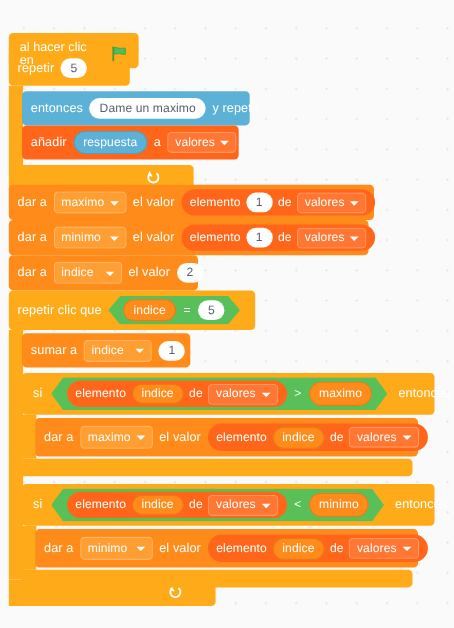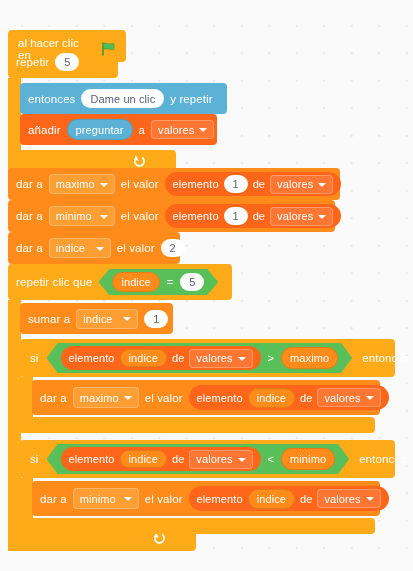--- a/index.html
+++ b/index.html
@@ -125,27 +125,27 @@
     <div class="loop-arrow" style="left:124px;top:109px;">
       <svg width="13" height="13" viewBox="0 0 14 14">
         <path d="M11.5 3.2 A5 5 0 1 1 4.5 3.2" stroke="#fff" stroke-width="1.8" fill="none" stroke-linecap="round"></path>
         <path d="M4.6 0.4 L4.6 5.6 L9.2 5.6 Z" fill="#fff" transform="translate(-1.2,-0.2) rotate(12 5 3)"></path>
       </svg>
     </div>
   </div>
 
   <div class="blk c-sensing" style="left:20px;top:83px;width:207px;height:31px;">
     <span>entonces</span>
-    <span class="oval txt" style="height:19px;">Dame un clic</span>
+    <span class="oval txt" style="height:19px;">Dame un maximo</span>
     <span>y repetir</span>
   </div>
 
   <div class="blk c-list" style="left:20px;top:114px;width:197px;height:31px;">
     <span>añadir</span>
-    <span class="oval answer" style="height:21px;border-radius:12px;">preguntar</span>
+    <span class="oval answer" style="height:21px;border-radius:12px;">respuesta</span>
     <span>a</span>
     <span class="dd list">
       <span>valores</span>
       <span class="arrow"></span>
     </span>
   </div>
 
   <div class="blk c-var" style="left:8px;top:168px;width:332px;height:32px;">
     <span>dar a</span>
     <span class="dd var" style="height:20px;min-width:66px;justify-content:space-between;">

